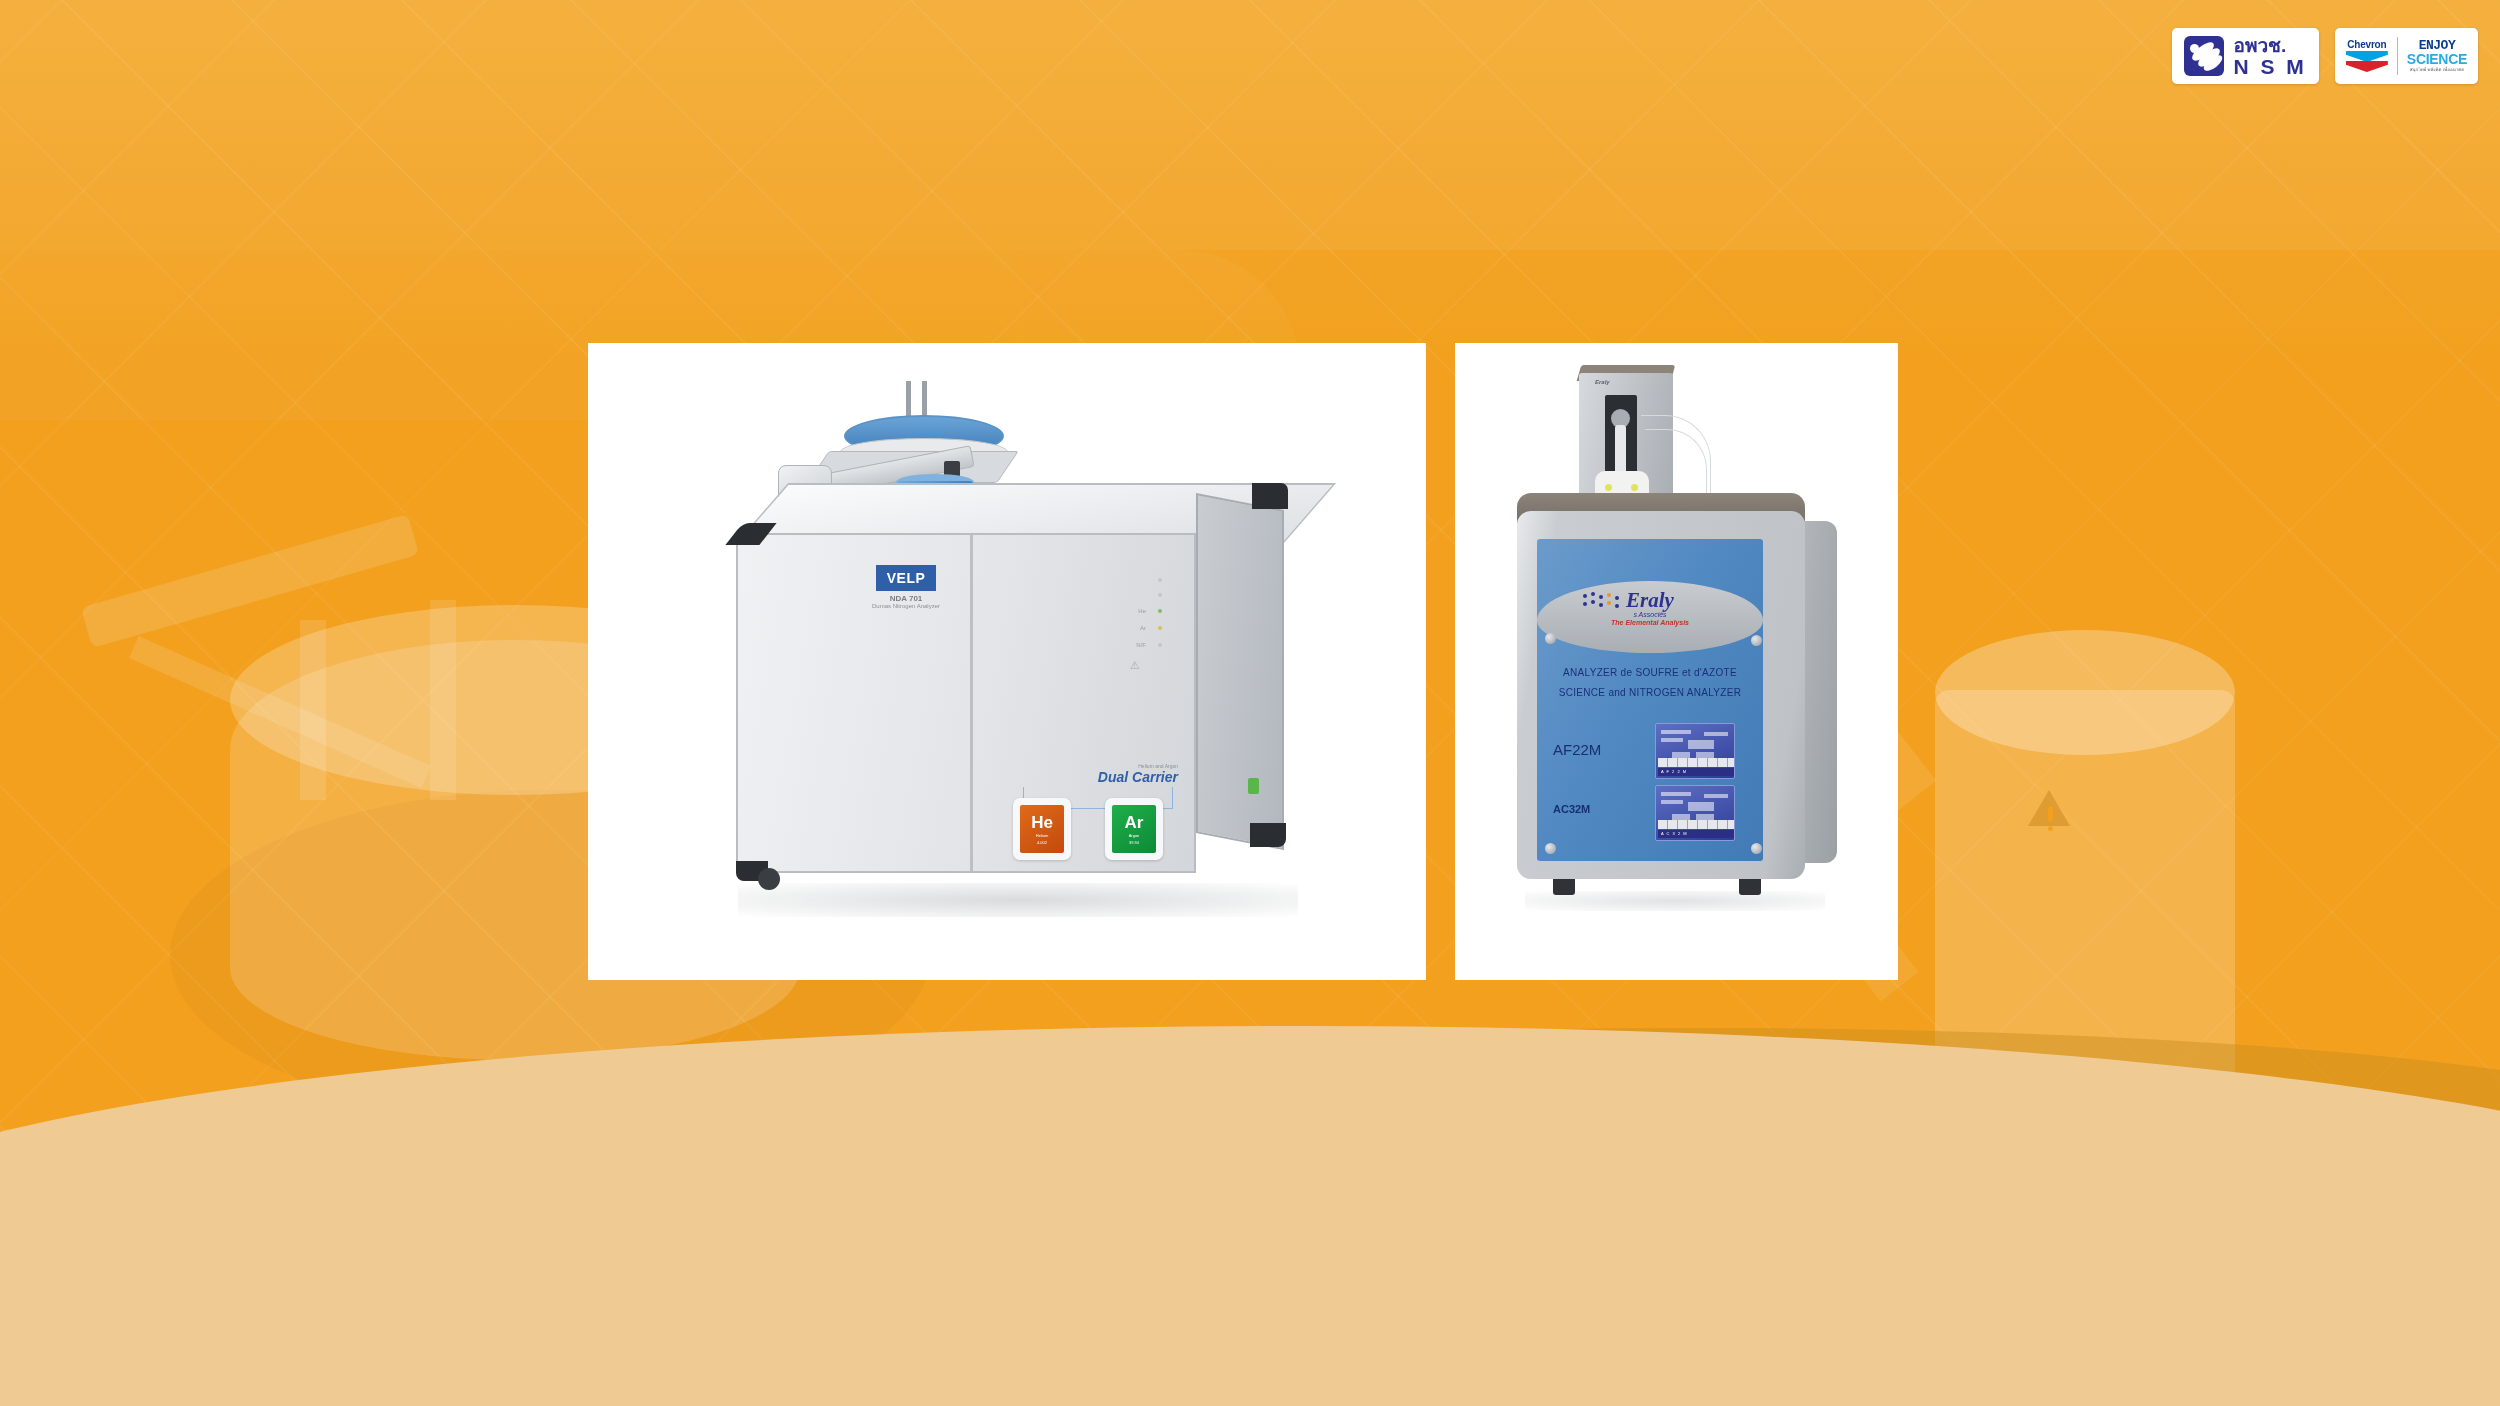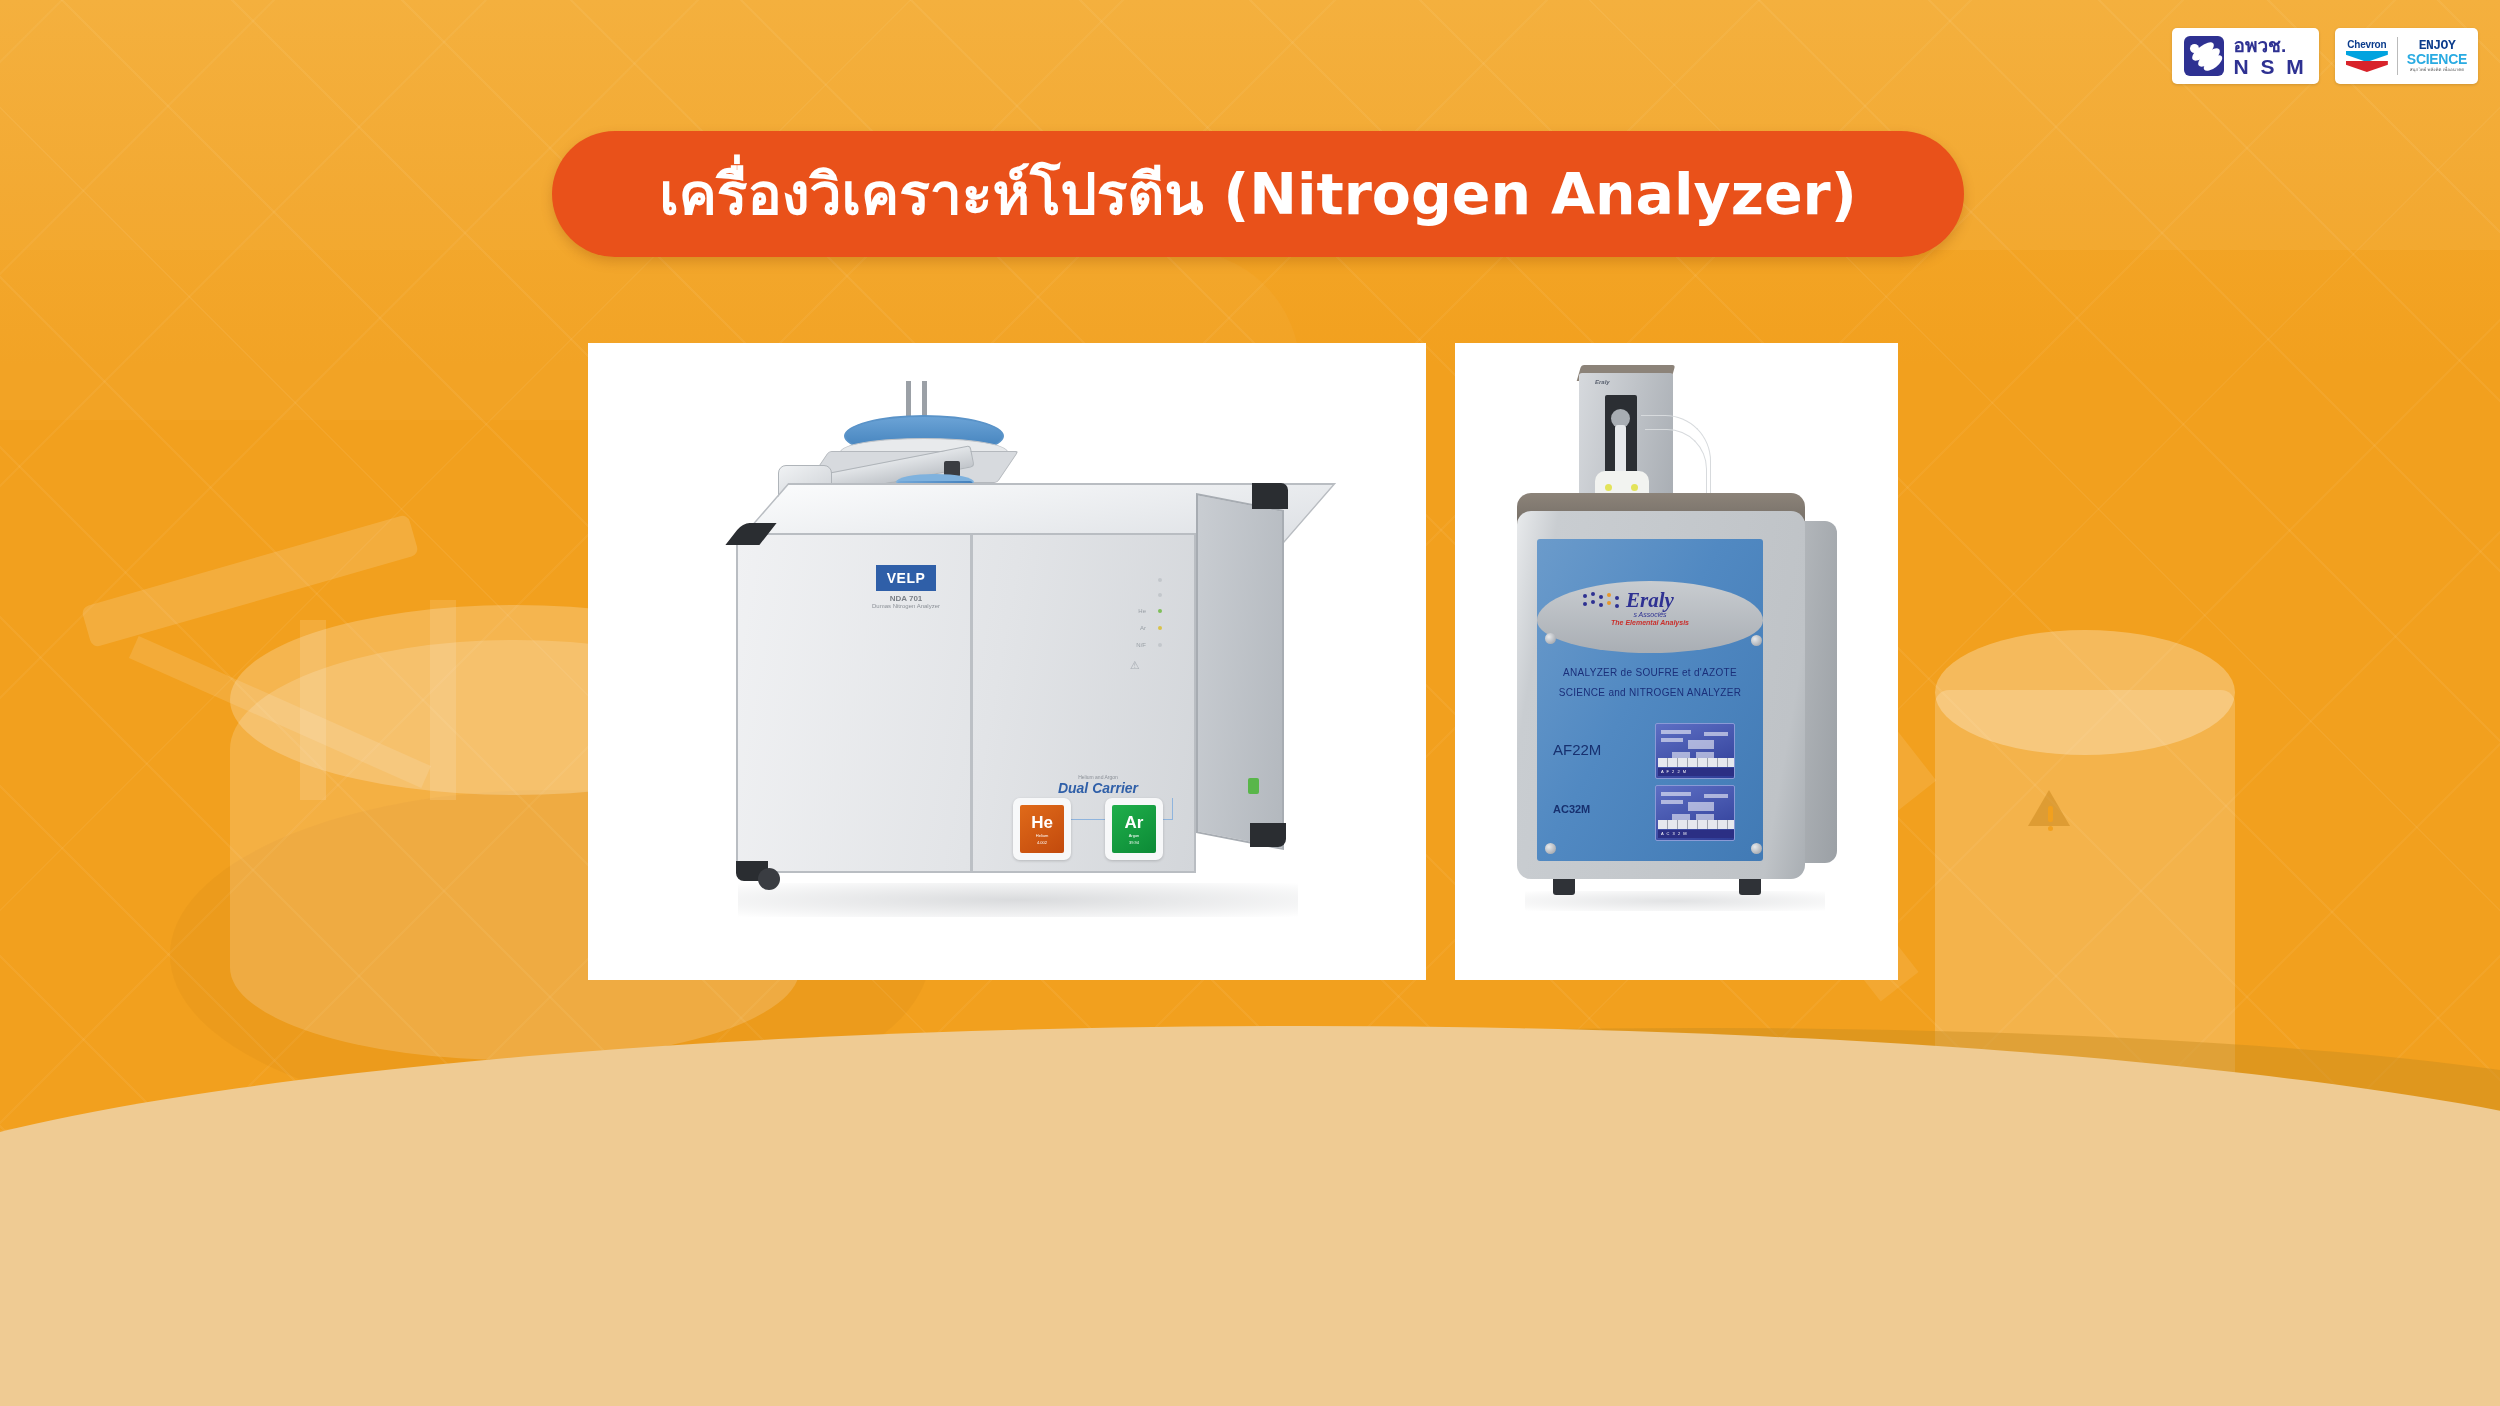--- a/index.html
+++ b/index.html
@@ -236,21 +236,21 @@
   .v-model { font-size:8px; color:#7A7F86; font-weight:bold; }
   .v-sub   { font-size:6px; color:#8B9097; }
   .v-leds { position:absolute; left:540px; top:235px; }
   .v-led-row { display:flex; align-items:center; gap:12px; margin-bottom:11px; }
   .v-led-name { font-size:6px; color:#9AA0A6; width:18px; text-align:right; }
   .v-led { width:4px; height:4px; border-radius:50%; background:#C3C7CC; }
   .v-led.g { background:#7FBF5A; }
   .v-led.y { background:#D9C24B; }
   .v-warn { font-size:11px; color:#A8ADB3; margin-top:4px; margin-left:2px; }
   .v-dual {
-    position:absolute; left:430px; top:431px; width:160px; text-align:center;
+    position:absolute; left:430px; top:420px; width:160px; text-align:right;
   }
   .v-dual-small { font-size:5px; color:#8B9097; }
   .v-dual-big { font-size:14px; font-weight:bold; color:#2F5FA8; font-style:italic; }
   .v-dual-line {
     width:150px; height:22px; border:1.5px solid #8FB4DD;
     border-top:none; margin:2px auto 0;
   }
   .v-badges {
     position:absolute; left:425px; top:455px; display:flex; gap:34px;
   }
@@ -551,23 +551,20 @@
       <div class="cv-right">
         <div class="es-1">ENJOY</div>
         <div class="es-2">SCIENCE</div>
         <div class="es-3">สนุกวิทย์ พลังคิด เพื่ออนาคต</div>
       </div>
     </div>
 
   </div>
 
 
-  <div id="title-banner">
-    <div id="title-text">เครื่องวิเคราะห์โปรตีน (Nitrogen Analyzer)</div>
-  </div>
 
   <div id="panels">
 
     <div class="photo-panel" id="panel-velp">
       <div class="velp-wrap">
         <div class="v-shadow"></div>
         <div class="v-rod1"></div>
         <div class="v-rod2"></div>
         <div class="v-carousel-disc"></div>
         <div class="v-carousel-disc2"></div>

